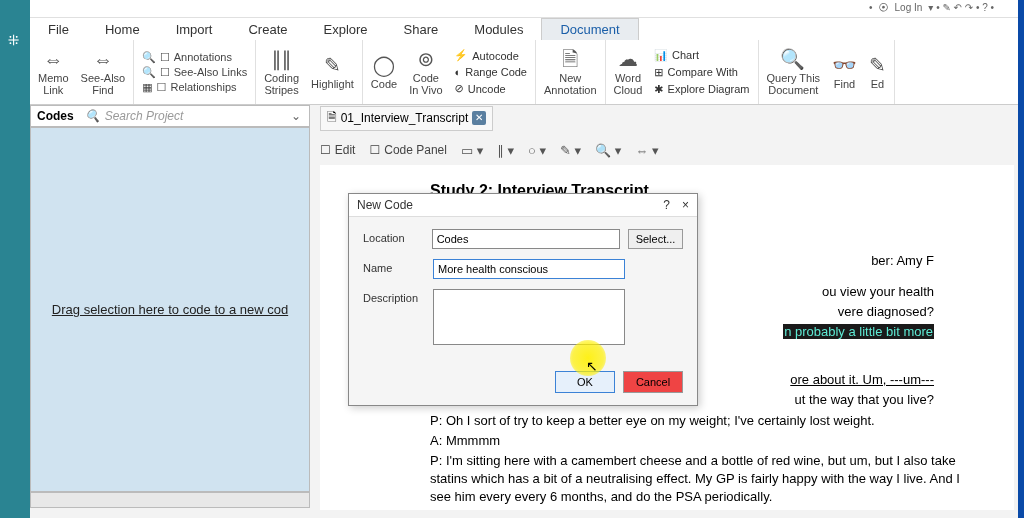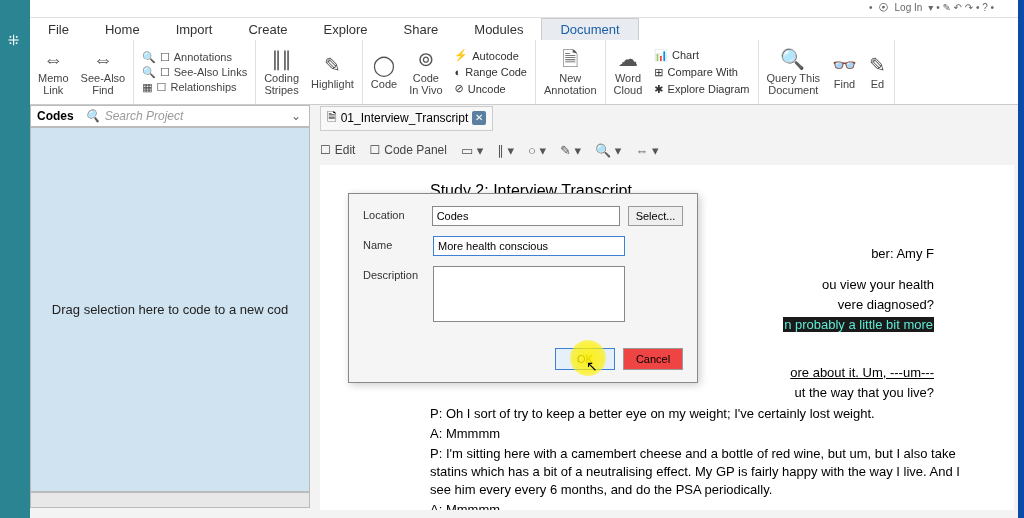--- a/index.html
+++ b/index.html
@@ -29,37 +29,37 @@
 .rgroup .small .line { display: flex; align-items: center; gap: 4px; }
 .rbubble { font-size: 11px; color: #333; padding: 1px 0; display: flex; gap: 4px; align-items: center; }
 
 
 .panel-header { position: absolute; left: 30px; top: 105px; width: 280px; height: 22px; background: #fff; border: 1px solid #bbb; display: flex; align-items: center; font-size: 12px; }
 .panel-header .lbl { font-weight: bold; padding: 0 6px; }
 .panel-header .search { flex: 1; display: flex; align-items: center; gap: 4px; padding: 0 6px; color: #999; font-style: italic; }
 .panel-header .arrow { padding: 0 8px; color: #666; }
 
 .codes-panel { position: absolute; left: 30px; top: 127px; width: 280px; height: 365px; background: #d0e3f0; border: 1px solid #bbb; display: flex; align-items: center; justify-content: center; font-size: 13px; color: #222; }
-.codes-panel .msg { text-align: left; padding: 0 10px; }
+.codes-panel .msg { text-align: left; padding: 0 10px; text-decoration: underline; }
 
 .codes-scroll { position: absolute; left: 30px; top: 492px; width: 280px; height: 16px; background: #e8e8e8; border: 1px solid #bbb; }
 
 
 .doctab { position: absolute; left: 320px; top: 108px; height: 20px; display: flex; align-items: center; gap: 4px; font-size: 12px; }
 .doctab .tab { display: flex; align-items: center; gap: 4px; background: #f8f8f8; border: 1px solid #ccc; padding: 1px 6px; }
 .doctab .close { background: #5a7fa0; color: #fff; width: 14px; height: 14px; text-align: center; line-height: 13px; font-size: 10px; border-radius: 2px; }
 
 
 .doctoolbar { position: absolute; left: 320px; top: 138px; right: 10px; height: 24px; display: flex; align-items: center; gap: 14px; font-size: 12px; color: #444; }
 .doctoolbar .cb { display: flex; align-items: center; gap: 4px; }
 .doctoolbar .ic { font-size: 13px; color: #555; }
 
 
 .docbody { position: absolute; left: 320px; top: 165px; right: 10px; bottom: 8px; background: #fff; font-family: Georgia, 'Times New Roman', serif; font-size: 13px; color: #000; line-height: 1.4; padding: 15px 40px 15px 110px; overflow: hidden; }
-.docbody h3 { font-size: 16px; font-weight: normal; margin-bottom: 13px; }
+.docbody h3 { font-size: 16px; font-weight: bold; margin-bottom: 20px; }
 .docbody .meta { font-size: 13px; margin-bottom: 12px; }
 .docbody p { margin-bottom: 2px; }
 .hl { background: #1a1a1a; color: #5eead4; padding: 0 1px; }
 
 
 .dialog { position: absolute; left: 348px; top: 193px; width: 350px; background: #f5f5f5; border: 1px solid #888; box-shadow: 2px 2px 8px rgba(0,0,0,0.2); font-size: 12px; z-index: 10; }
 .dialog .titlebar { display: flex; align-items: center; justify-content: space-between; padding: 4px 8px; background: #fff; border-bottom: 1px solid #ddd; }
 .dialog .titlebar .t { font-size: 12px; color: #333; }
 .dialog .titlebar .ctrls { display: flex; gap: 12px; color: #333; }
 .dialog .body { padding: 12px 14px; }
@@ -273,20 +273,27 @@
   <p style="text-align:right; padding-right:40px;text-decoration:underline;">ore about it. Um, ---um---</p>
   <p style="text-align:right; padding-right:40px;">ut the way that you live?</p>
   <p>P: Oh I sort of try to keep a better eye on my weight; I've certainly lost weight.</p>
   <p>A: Mmmmm</p>
   <p>P: I'm sitting here with a camembert cheese and a bottle of red wine, but um, but I also take statins which has a bit of a neutralising effect. My GP is fairly happy with the way I live. And I see him every every 6 months, and do the PSA periodically.</p>
   <p>A: Mmmmm</p>
 
 </div>
 
 <div class="dialog">
+  <div class="titlebar">
+    <span class="t">New Code</span>
+    <span class="ctrls">
+      <span>?</span>
+      <span>×</span>
+    </span>
+  </div>
   <div class="body">
     <div class="row">
       <div class="lab">Location</div>
       <input type="text" value="Codes" style="">
       <button class="selbtn">Select...</button>
     </div>
     <div class="row">
       <div class="lab">Name</div>
       <input type="text" class="focused" value="More health conscious" style="">
     </div>

